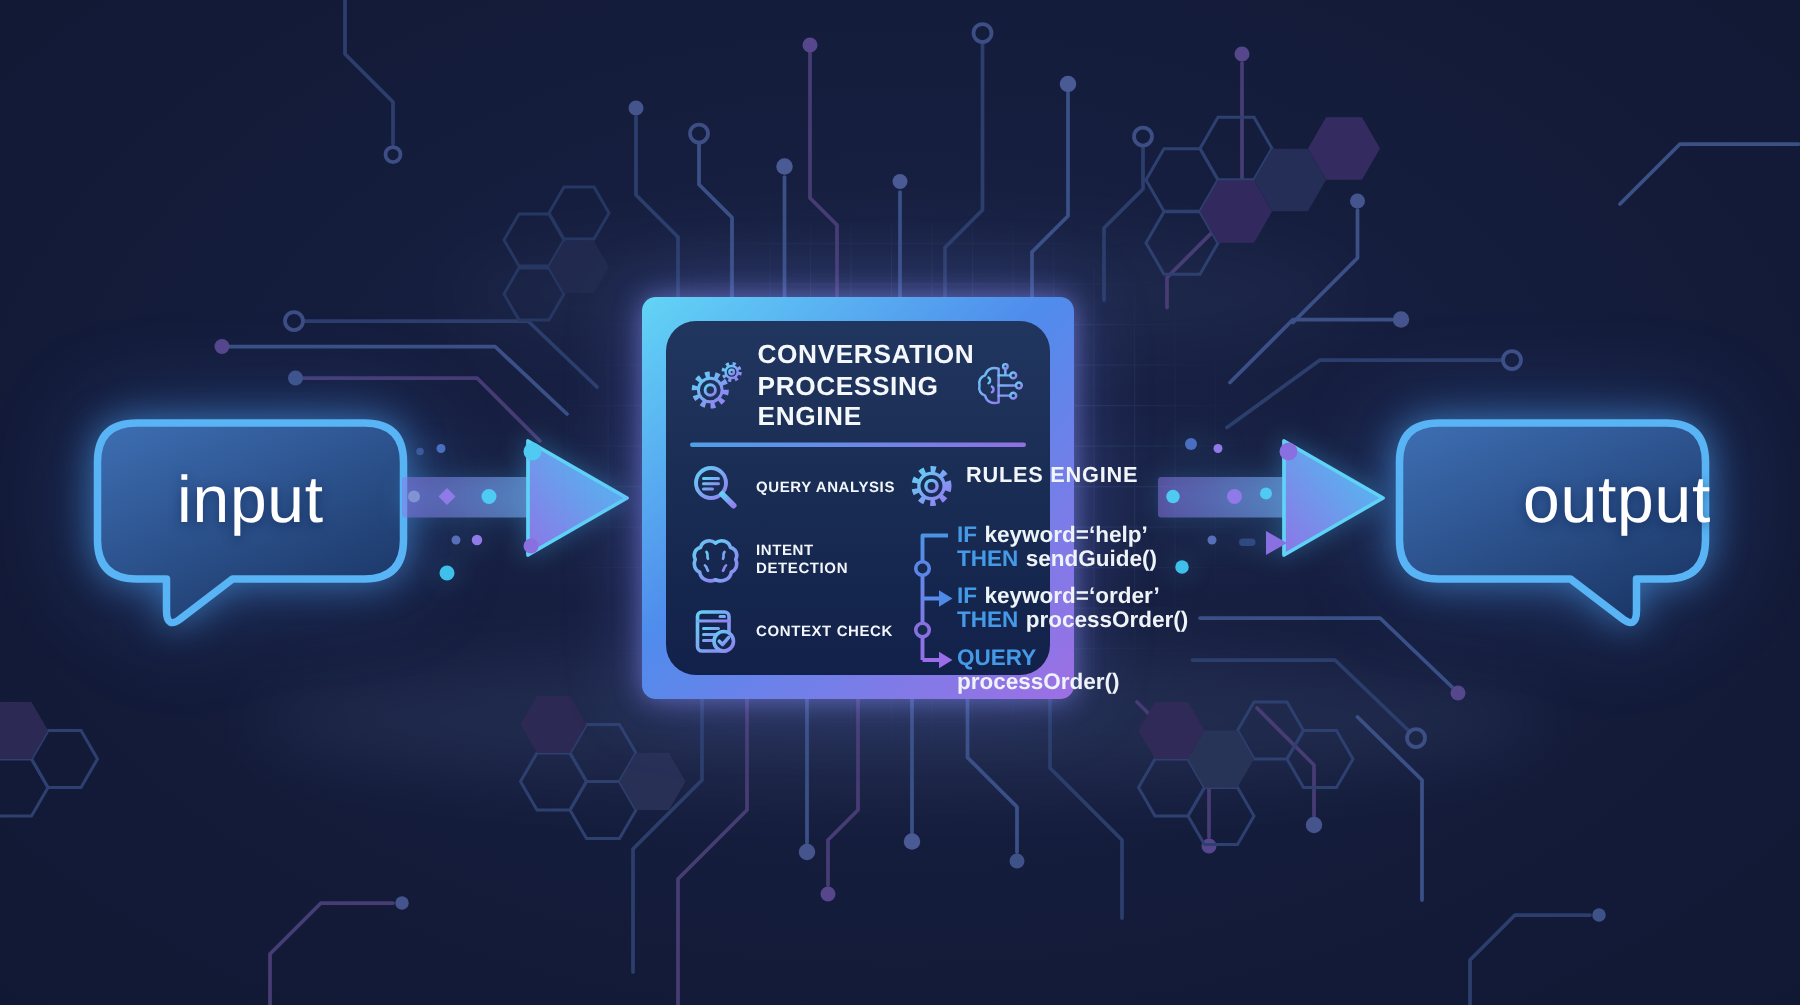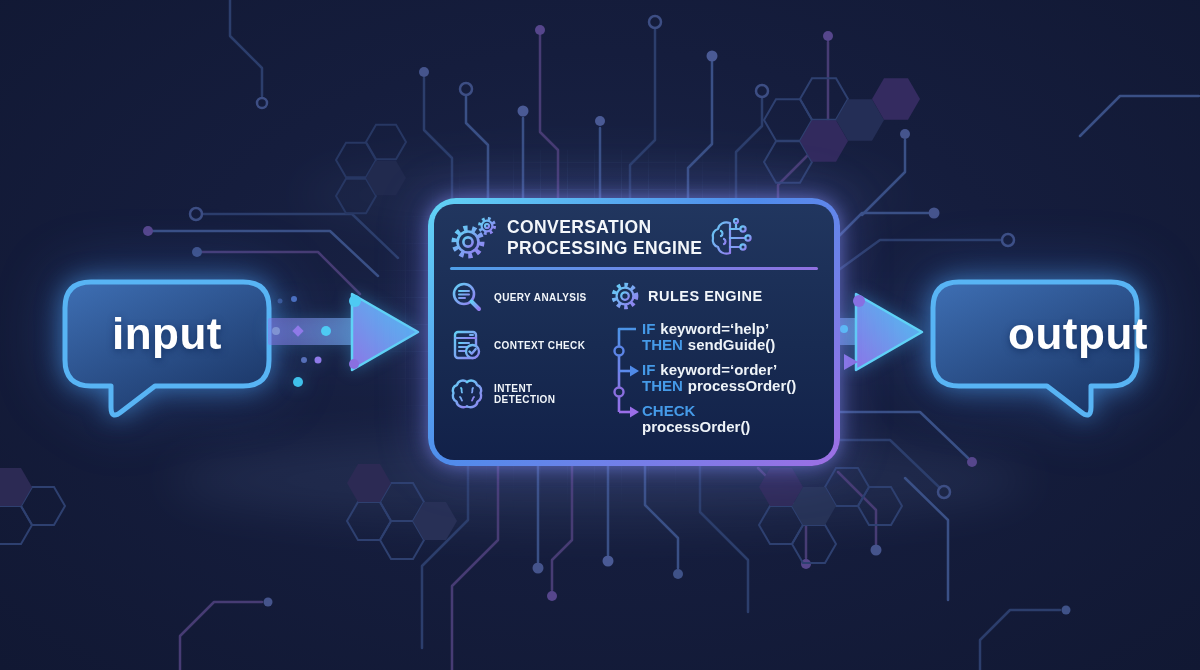--- a/index.html
+++ b/index.html
@@ -5,45 +5,45 @@
   html,body{margin:0;padding:0;}
   body{width:1200px;height:670px;font-family:"Liberation Sans", sans-serif;}
   .stage{position:relative;width:1200px;height:670px;overflow:hidden;
     background:radial-gradient(ellipse at 50% 45%, #1a2448 0%, #151d3d 48%, #111833 100%);}
   .stage svg{display:block;}
   .bg-svg{position:absolute;left:0;top:0;}
 
   
   .bubble-svg{position:absolute;filter:drop-shadow(0 0 12px rgba(80,170,250,.55)) drop-shadow(0 0 30px rgba(70,140,250,.30));}
   .bubble-label{position:absolute;display:flex;align-items:center;justify-content:center;
-    color:#ffffff;font-size:44px;font-weight:700;letter-spacing:.5px;
+    color:#ffffff;font-size:44px;font-weight:400;letter-spacing:.5px;
     text-shadow:0 2px 7px rgba(0,25,70,.5);}
 
   
   .arrow-svg{position:absolute;filter:drop-shadow(0 0 8px rgba(70,180,245,.35));}
 
   
-  .panel{position:absolute;left:428px;top:198px;width:412px;height:268px;border-radius:28px;padding:6px;
+  .panel{position:absolute;left:428px;top:198px;width:288px;height:268px;border-radius:9px;padding:16px;
     box-sizing:border-box;
     background:linear-gradient(140deg,#62d4f6 0%,#4f8cec 45%,#9e6fe4 100%);
     box-shadow:0 0 18px rgba(140,150,255,.55), 0 0 52px rgba(120,135,255,.32);}
   .panel-inner{width:100%;height:100%;border-radius:20px;box-sizing:border-box;padding:12px 16px 10px 16px;
     background:linear-gradient(180deg,#21365f 0%,#182b52 55%,#122149 100%);}
   .panel-header{display:flex;align-items:center;}
   .panel-title{flex:1;padding-left:9px;color:#f4f7fb;font-size:17.5px;font-weight:800;
     letter-spacing:.4px;line-height:1.18;max-width:202px;}
   .divider{height:3px;border-radius:2px;margin-top:7px;
     background:linear-gradient(90deg,#4e9fe8 0%,#6f86e8 55%,#9070e0 100%);}
   .panel-body{display:flex;margin-top:11px;}
   .mod-col{width:158px;display:flex;flex-direction:column;gap:14px;}
   .mod-item{display:flex;align-items:center;}
   .mod-label{margin-left:10px;width:100px;color:#f2f6fa;font-size:10px;font-weight:800;
     letter-spacing:.4px;line-height:1.15;}
   .rules-col{flex:1;padding-left:2px;}
-  .re-header{display:flex;align-items:center;gap:8px;}
+  .re-header{display:flex;align-items:flex-start;gap:8px;}
   .re-label{color:#f2f6fa;font-size:14.5px;font-weight:800;letter-spacing:.5px;}
   .tree-wrap{position:relative;margin-top:8px;padding:2px 0 0 32px;}
   .tree-svg{position:absolute;left:0;top:0;}
   .rule-row{margin-bottom:9px;font-size:15px;font-weight:700;line-height:16px;color:#eef3f8;}
   .kw{color:#459ae8;font-weight:800;}
   .kw:not(:empty){margin-right:5px;}
 </style>
 </head>
 <body>
 
@@ -286,38 +286,38 @@
           <div class="mod-item">
             <svg width="34" height="34" viewBox="0 0 34 34" fill="none" stroke="url(#ig)" stroke-linecap="round">
               <circle cx="14" cy="13" r="10" stroke-width="2.6"></circle>
               <path d="M9,10 H19 M9,13.5 H19 M9,17 H15" stroke-width="2"></path>
               <path d="M21.5,20.5 L29,28" stroke-width="4"></path>
             </svg>
             <div class="mod-label">QUERY ANALYSIS</div>
           </div>
 
           <div class="mod-item">
+            <svg width="34" height="34" viewBox="0 0 34 34" fill="none" stroke="url(#ig)" stroke-width="2.4" stroke-linecap="round" stroke-linejoin="round">
+              <path d="M17,5 C13,2 8,4 7,8 C3,9 2,13 3.5,16 C2,19 3,23 6.5,24.5 C7,29 12,31.5 17,29.5"></path>
+              <path d="M17,5 C21,2 26,4 27,8 C31,9 32,13 30.5,16 C32,19 31,23 27.5,24.5 C27,29 22,31.5 17,29.5"></path>
+              <path d="M17,5 V29.5"></path>
+              <path d="M11,11 C12.5,12.5 11,14 12,15.5 M23,11 C21.5,12.5 23,14 22,15.5 M10,20 C11.5,21 11,22.5 12,23.5 M24,20 C22.5,21 23,22.5 22,23.5" stroke-width="1.8"></path>
+            </svg>
+            <div class="mod-label">INTENT DETECTION</div>
+          </div>
+
+          <div class="mod-item">
             <svg width="34" height="34" viewBox="0 0 34 34" fill="none" stroke="url(#ig)" stroke-linecap="round" stroke-linejoin="round">
               <rect x="5" y="3" width="21" height="26" rx="3" stroke-width="2.4"></rect>
               <path d="M5,9 H26 M20,6 H23" stroke-width="2"></path>
               <path d="M9,14 H19 M9,18 H17 M9,22 H15" stroke-width="2"></path>
               <circle cx="22.5" cy="22.5" r="6.5" fill="#15264c" stroke-width="2.4"></circle>
               <path d="M19.5,22.5 l2.2,2.2 l4,-4.6" stroke-width="2.4"></path>
             </svg>
             <div class="mod-label">CONTEXT CHECK</div>
-          </div>
-
-          <div class="mod-item">
-            <svg width="34" height="34" viewBox="0 0 34 34" fill="none" stroke="url(#ig)" stroke-width="2.4" stroke-linecap="round" stroke-linejoin="round">
-              <path d="M17,5 C13,2 8,4 7,8 C3,9 2,13 3.5,16 C2,19 3,23 6.5,24.5 C7,29 12,31.5 17,29.5"></path>
-              <path d="M17,5 C21,2 26,4 27,8 C31,9 32,13 30.5,16 C32,19 31,23 27.5,24.5 C27,29 22,31.5 17,29.5"></path>
-              <path d="M17,5 V29.5"></path>
-              <path d="M11,11 C12.5,12.5 11,14 12,15.5 M23,11 C21.5,12.5 23,14 22,15.5 M10,20 C11.5,21 11,22.5 12,23.5 M24,20 C22.5,21 23,22.5 22,23.5" stroke-width="1.8"></path>
-            </svg>
-            <div class="mod-label">INTENT DETECTION</div>
           </div>
 
         </div>
 
         <div class="rules-col">
           <div class="re-header">
             <svg width="30" height="30" viewBox="0 0 32 32" fill="none">
               <circle cx="16" cy="16" r="11.5" stroke="url(#ig)" stroke-width="5.5" stroke-dasharray="3.6 4"></circle>
               <circle cx="16" cy="16" r="9" stroke="url(#ig)" stroke-width="2.4"></circle>
               <circle cx="16" cy="16" r="4" stroke="url(#ig)" stroke-width="2.4"></circle>
@@ -340,21 +340,21 @@
               <div><span class="kw">IF</span><span>keyword=‘help’</span></div>
               <div><span class="kw">THEN</span><span>sendGuide()</span></div>
             </div>
 
             <div class="rule-row">
               <div><span class="kw">IF</span><span>keyword=‘order’</span></div>
               <div><span class="kw">THEN</span><span>processOrder()</span></div>
             </div>
 
             <div class="rule-row">
-              <div><span class="kw">CHECK</span><span></span></div>
+              <div><span class="kw">QUERY</span><span></span></div>
               <div><span class="kw"></span><span>processOrder()</span></div>
             </div>
           </div>
         </div>
       </div>
 
     </div>
   </div>
 </div>
 

